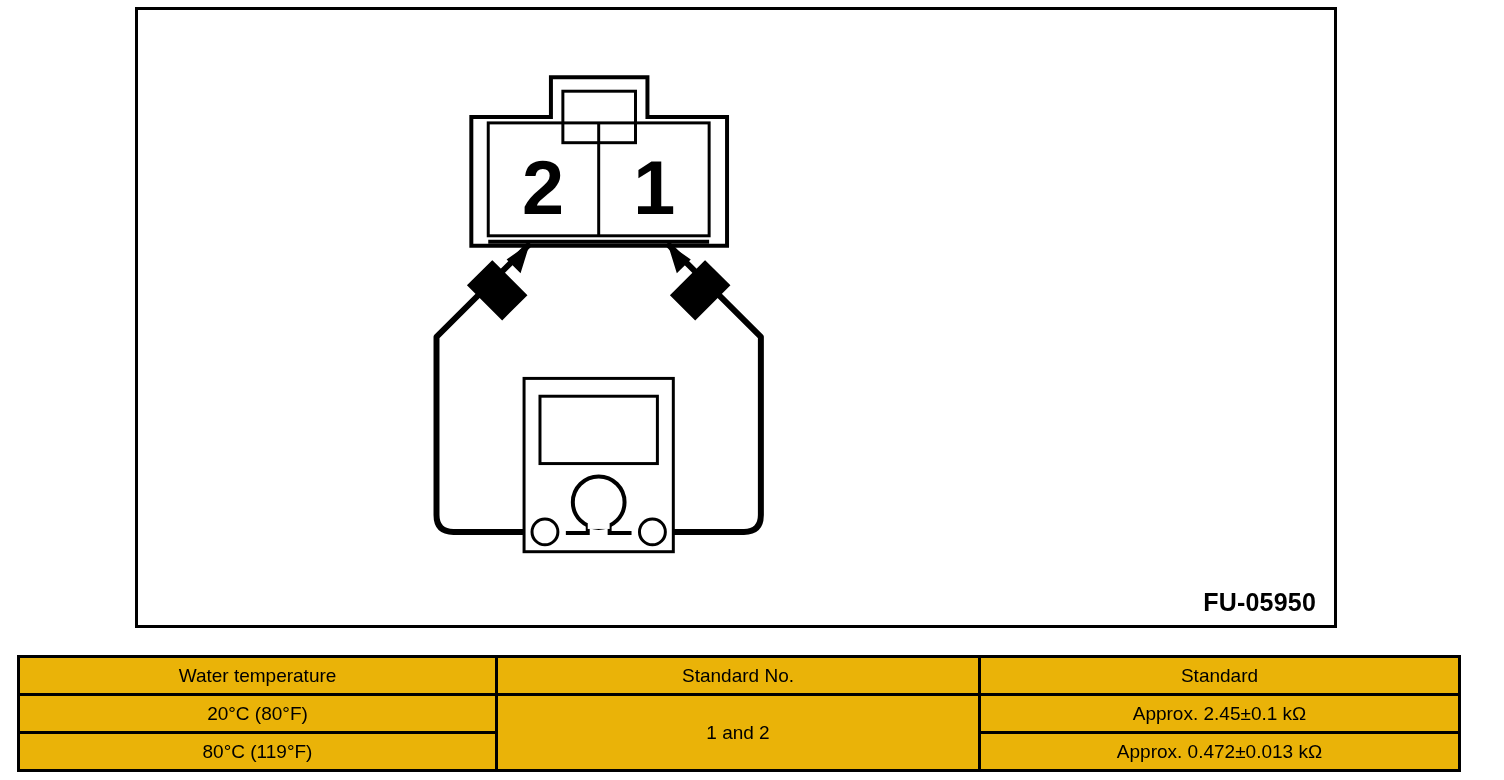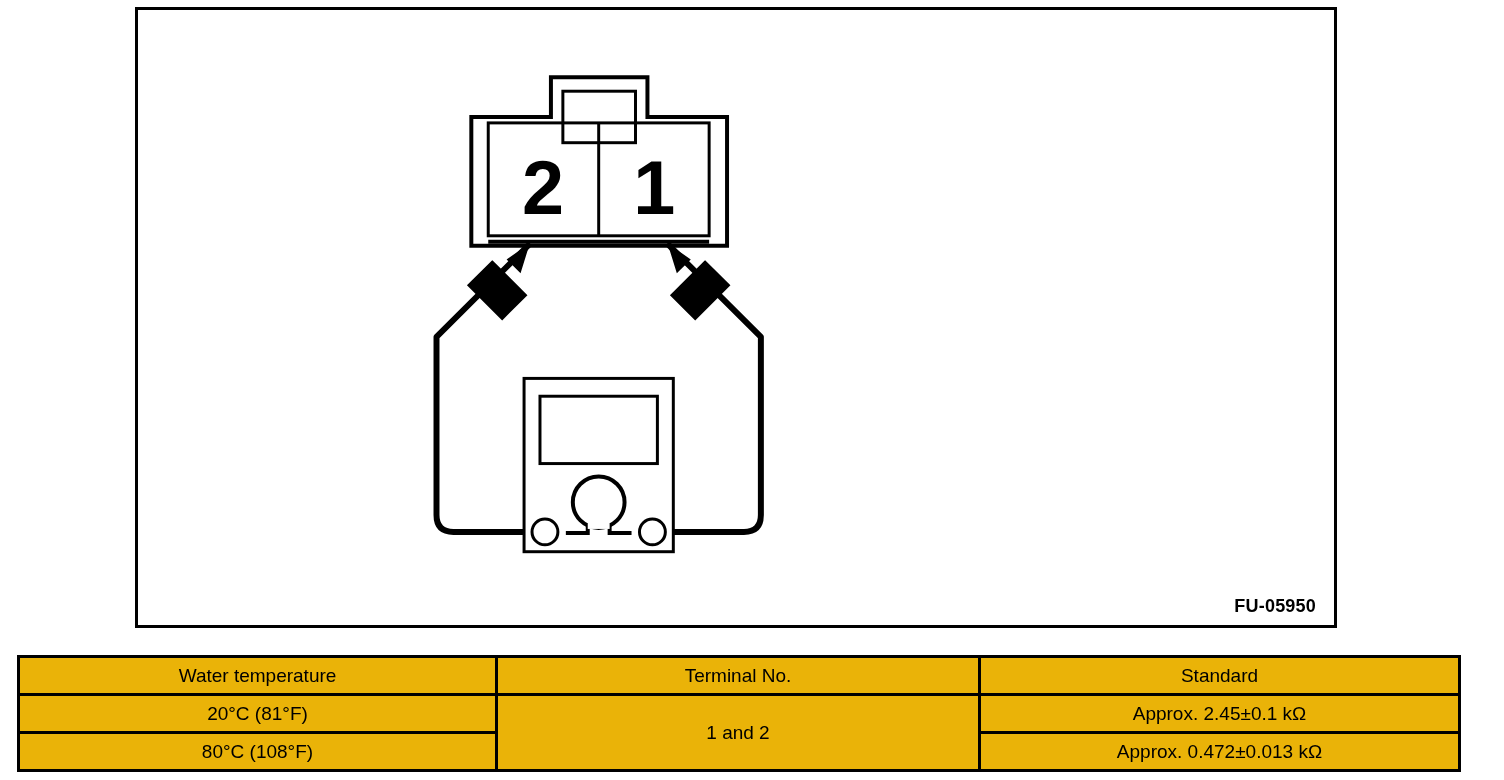--- a/index.html
+++ b/index.html
@@ -41,21 +41,21 @@
     top: 0;
     width: 100%;
     height: 100%;
     display: block;
   }
 
   #figure-id {
     position: absolute;
     right: 18px;
     bottom: 8px;
-    font-size: 18px;
+    font-size: 25px;
     font-weight: bold;
     letter-spacing: 0.2px;
     font-family: "Liberation Sans", sans-serif;
     white-space: nowrap;
   }
 
   
   #spec-table {
     position: absolute;
     left: 17px;
@@ -169,28 +169,28 @@
 
   <table id="spec-table">
     <colgroup>
       <col class="col-temp">
       <col class="col-term">
       <col class="col-std">
     </colgroup>
     <tbody>
       <tr>
         <td class="header-cell">Water temperature</td>
-        <td class="header-cell">Terminal No.</td>
+        <td class="header-cell">Standard No.</td>
         <td class="header-cell">Standard</td>
       </tr>
       <tr>
-        <td>20°C (81°F)</td>
+        <td>20°C (80°F)</td>
         <td rowspan="2">1 and 2</td>
         <td>Approx. 2.45±0.1 kΩ</td>
       </tr>
       <tr>
-        <td>80°C (108°F)</td>
+        <td>80°C (119°F)</td>
         <td>Approx. 0.472±0.013 kΩ</td>
       </tr>
     </tbody>
   </table>
 
 </div>
 
 </body></html>

